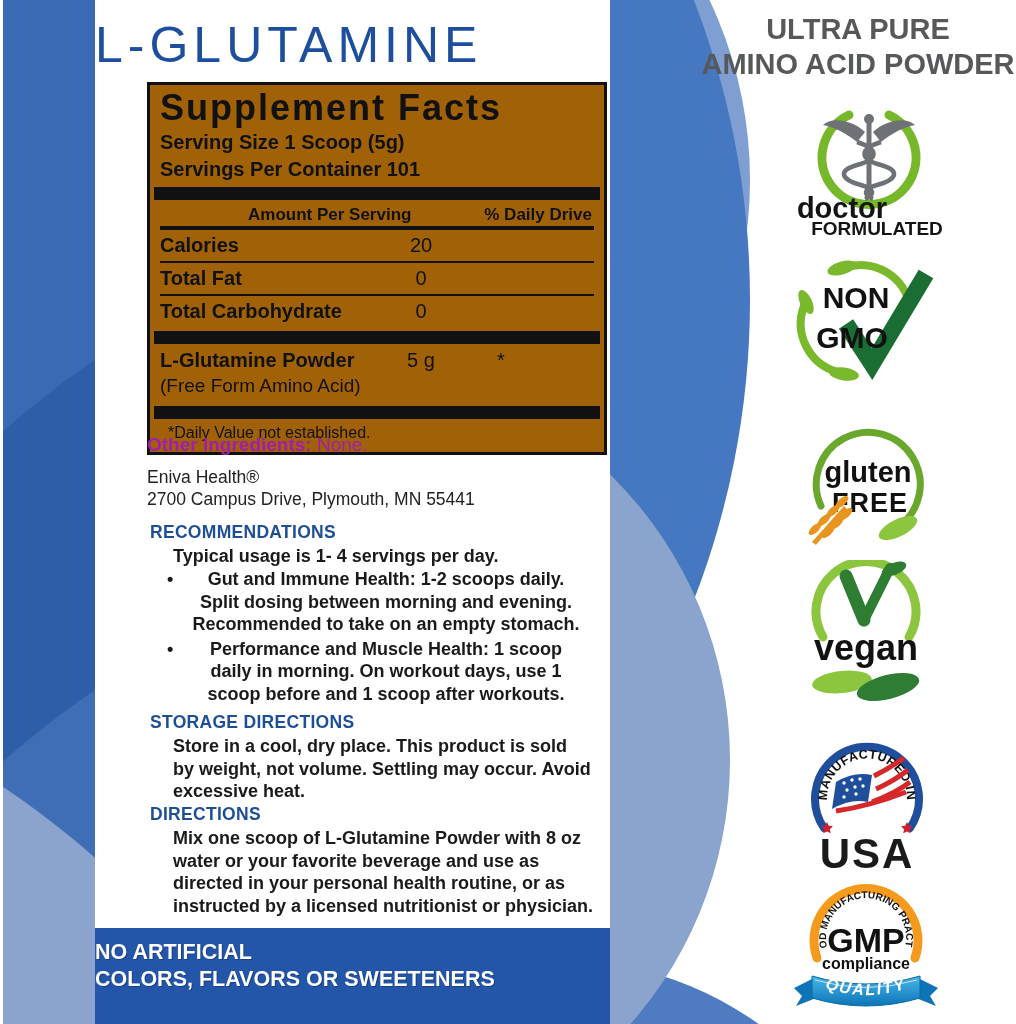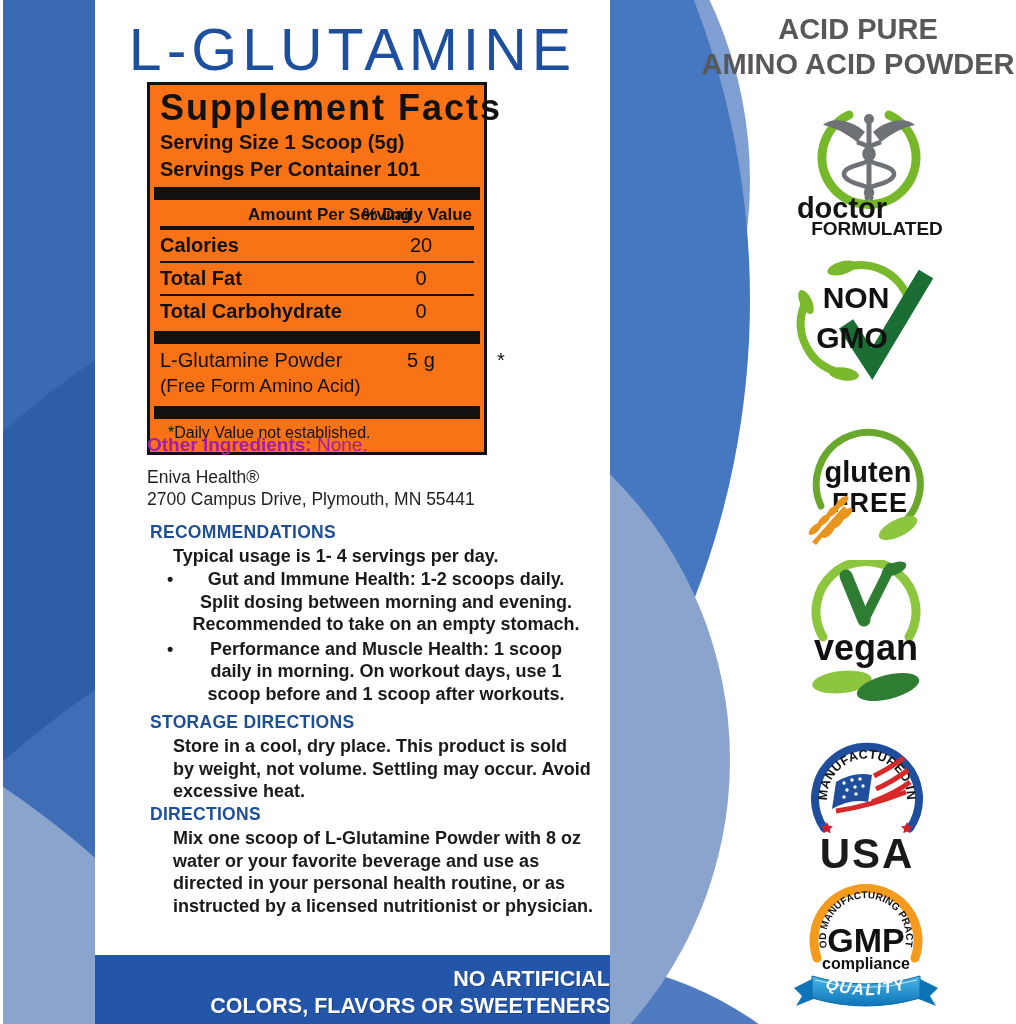--- a/index.html
+++ b/index.html
@@ -5,50 +5,50 @@
   html,body{margin:0;padding:0;}
   body{
     width:1016px;height:1024px;position:relative;overflow:hidden;
     background:#ffffff;
     font-family:"Liberation Sans", sans-serif;
     -webkit-font-smoothing:antialiased;
   }
   .bg-svg{position:absolute;left:0;top:0;z-index:0;}
   
   .label-col{position:absolute;left:95px;top:0;width:515px;height:1024px;background:#fff;z-index:2;}
-  .product-title{position:absolute;top:16px;left:0;width:100%;text-align:center;
-    font-size:59px;letter-spacing:5px;color:#1e4f9e;font-weight:normal;}
-  .sf-panel{position:absolute;left:52px;top:82px;width:340px;box-sizing:border-box;
-    border:3px solid #111;background:#f97316;padding:2px 10px 6px 10px;color:#111;}
+  .product-title{position:absolute;top:16px;left:0;width:100%;text-align:left;
+    font-size:50px;letter-spacing:5px;color:#1e4f9e;font-weight:normal;}
+  .sf-panel{position:absolute;left:52px;top:82px;width:460px;box-sizing:border-box;
+    border:3px solid #111;background:#a16207;padding:2px 10px 6px 10px;color:#111;}
   .sf-title{font-size:36px;font-weight:bold;letter-spacing:2px;line-height:42px;white-space:nowrap;}
   .sf-serving{font-size:20px;font-weight:bold;line-height:27px;}
   .sf-bar{height:13px;background:#111;margin:4px -6px 0 -6px;}
   .sf-head{position:relative;height:26px;font-size:17px;font-weight:bold;}
   .sf-head .amt-h{position:absolute;left:88px;top:5px;}
   .sf-head .dv-h{position:absolute;right:2px;top:5px;}
   .sf-thick{border-top:4px solid #111;margin:0 0;}
   .sf-row{position:relative;height:31px;font-size:20px;}
   .sf-row .sf-name{position:absolute;left:0;top:4px;font-weight:bold;}
   .sf-amt{position:absolute;left:240px;top:4px;width:42px;text-align:center;}
   .sf-dv{position:absolute;left:312px;top:4px;width:58px;text-align:center;}
   .sf-sep{border-top:2px solid #111;}
   .sf-ing{position:relative;height:58px;font-size:20px;}
-  .sf-ing .ing-name{position:absolute;left:0;top:5px;font-weight:normal;}
+  .sf-ing .ing-name{position:absolute;left:0;top:5px;font-weight:bold;}
   .sf-ing .ing-sub{position:absolute;left:0;top:31px;font-size:19px;}
   .sf-foot{font-size:16px;padding-top:5px;height:22px;margin-left:8px;}
   .other-ing{position:absolute;left:52px;top:434px;font-size:19px;color:#a21caf;}
   .other-ing b{font-weight:bold;}
   .mfr{position:absolute;left:52px;top:466px;font-size:17.5px;line-height:22px;color:#222;}
   .sec-head{position:absolute;left:55px;font-size:17.5px;font-weight:bold;color:#1d4f96;letter-spacing:0.3px;}
   .sec-body{position:absolute;left:78px;font-size:18px;font-weight:bold;color:#1a1a1a;line-height:22.5px;}
   .bullets{position:absolute;left:70px;top:568px;width:420px;text-align:center;}
   .bullet{position:relative;padding-left:22px;font-size:18px;font-weight:bold;color:#1a1a1a;line-height:22.5px;margin-bottom:2px;}
   .bullet::before{content:"\2022";position:absolute;left:2px;top:0;}
-  .banner{position:absolute;left:0;bottom:0;width:515px;height:69px;background:#2355a9;
-    color:#fff;text-align:right;font-weight:bold;font-size:21.5px;line-height:27px;padding-top:11px;box-sizing:border-box;
+  .banner{position:absolute;left:0;bottom:0;width:515px;height:96px;background:#2355a9;
+    color:#fff;text-align:left;font-weight:bold;font-size:21.5px;line-height:27px;padding-top:11px;box-sizing:border-box;
     text-shadow:1px 1px 0 #193f85;}
   
   .right-heading{position:absolute;left:700px;top:12px;width:316px;z-index:2;text-align:center;
     color:#57585a;font-weight:bold;font-size:29px;line-height:35px;}
   .badge{position:absolute;z-index:2;}
   .b-doctor{left:795px;top:106px;}
   .b-nongmo{left:790px;top:256px;}
   .b-gluten{left:798px;top:424px;}
   .b-vegan{left:794px;top:560px;}
   .b-usa{left:800px;top:736px;}
@@ -85,21 +85,21 @@
 
   <div class="product-title">L-GLUTAMINE</div>
 
   <div class="sf-panel">
     <div class="sf-title">Supplement Facts</div>
     <div class="sf-serving">Serving Size 1 Scoop (5g)</div>
     <div class="sf-serving">Servings Per Container 101</div>
     <div class="sf-bar"></div>
     <div class="sf-head">
       <span class="amt-h">Amount Per Serving</span>
-      <span class="dv-h">% Daily Value</span>
+      <span class="dv-h">% Daily Drive</span>
     </div>
     <div class="sf-thick"></div>
     <div class="sf-row">
       <span class="sf-name">Calories</span>
       <span class="sf-amt">20</span>
       <span class="sf-dv"></span>
     </div>
     <div class="sf-sep"></div>
     <div class="sf-row">
       <span class="sf-name">Total Fat</span>
@@ -143,21 +143,21 @@
   <div class="sec-head" style="top:804px">DIRECTIONS</div>
   <div class="sec-body" style="top:827px;width:440px">Mix one scoop of L-Glutamine Powder with 8 oz water or your favorite beverage and use as directed in your personal health routine, or as instructed by a licensed nutritionist or physician.</div>
 
   <div class="banner">
     <div>NO ARTIFICIAL</div>
     <div>COLORS, FLAVORS OR SWEETENERS</div>
   </div>
 </div>
 
 <div class="right-heading">
-  <div>ACID PURE</div>
+  <div>ULTRA PURE</div>
   <div>AMINO ACID POWDER</div>
 </div>
 
 <div class="badge b-doctor">
   <svg width="148" height="132" viewBox="0 0 148 132">
     <path d="M94,9 A47,47 0 1 1 54,9" stroke="#76b82a" stroke-width="9" fill="none" stroke-linecap="round"></path>
     <g fill="#6e7175" stroke="none">
       <circle cx="74" cy="13" r="5"></circle>
       <rect x="71.5" y="15" width="5" height="78" rx="2"></rect>
       <path d="M70,26 C56,13 36,11 28,19 C40,21 52,28 62,36 Z"></path>

